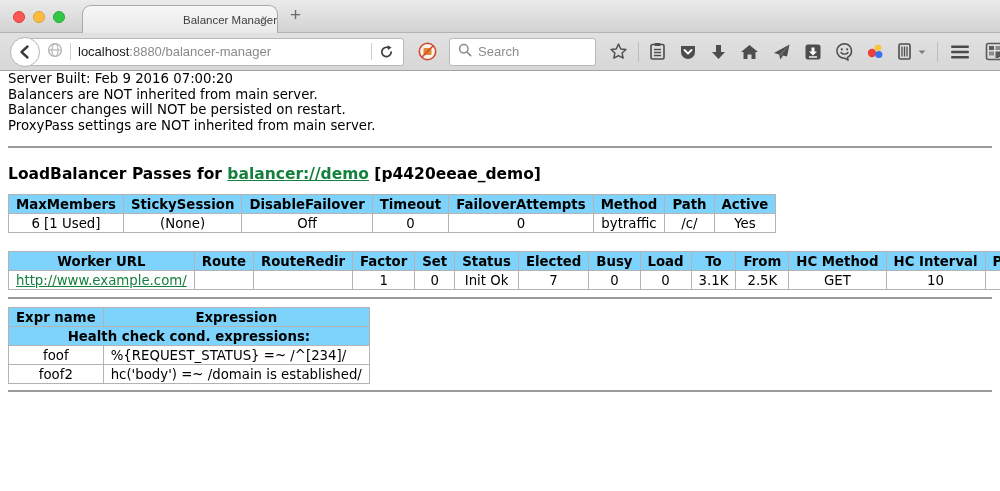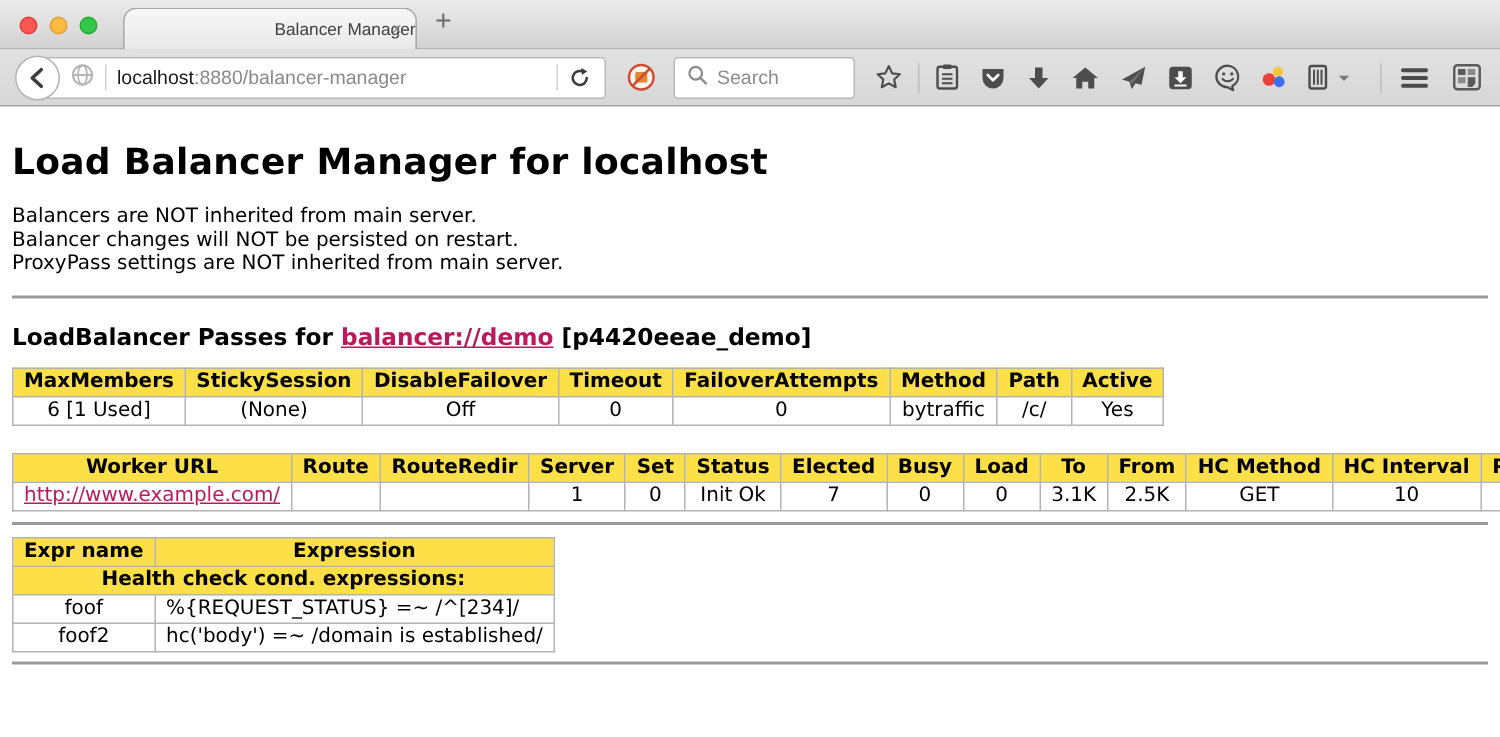--- a/index.html
+++ b/index.html
@@ -51,50 +51,50 @@
   .urlbar .sep { width: 1px; height: 17px; background: #cfcfcf; margin: 0 7px; flex: none; }
   .url-text { font-family: "Liberation Sans", sans-serif; font-size: 13px; white-space: nowrap;
               overflow: hidden; flex: 1 1 auto; }
   .url-domain { color: #1a1a1a; }
   .url-rest   { color: #8a8a8a; }
   .reload-box { flex: none; display: flex; align-items: center; padding-right: 9px; }
 
   .blocked-icon { margin-left: 14px; flex: none; display: flex; }
 
   .searchbar {
-    height: 28px; width: 121px; margin-left: 12px; flex: none;
+    height: 28px; width: 147px; margin-left: 12px; flex: none;
     background: #ffffff; border: 1px solid #b9b9b9; border-radius: 3px;
     display: flex; align-items: center; padding-left: 8px; gap: 6px;
   }
   .search-placeholder { font-family: "Liberation Sans", sans-serif; font-size: 13px; color: #8c8c8c; }
 
   .nav-icons { display: flex; align-items: center; margin-left: 13px; gap: 13px; flex: 1; }
   .nav-icons .icon { display: flex; align-items: center; justify-content: center; }
   .vdiv { width: 1px; height: 20px; background: #bdbdbd; margin: 0 -3px; }
   .menu-group { margin-left: auto; display: flex; align-items: center; gap: 15px; padding-right: 2px; }
 
   
   .content { padding: 0 8px; color: #000; }
   h1.page-title { font-size: 24px; font-weight: bold; margin: 23px 0 15px 0; letter-spacing: 0.2px; }
   .info-lines div { font-size: 13.3px; line-height: 15.6px; }
   hr.rule { border: none; height: 2px; background: #9a9a9a; }
   .rule-1 { margin: 13px 0 0 0; }
   .rule-2 { margin: 7px 0 0 0; }
   .rule-3 { margin: 6px 0 0 0; }
 
   h3.lb-heading { font-size: 15.5px; font-weight: bold; margin: 17px 0 11px 0; }
-  a.lb-link { color: #be185d; }
+  a.lb-link { color: #15803d; }
 
   table.mgr { border-collapse: collapse; border: 1px solid #767676; margin-top: 2px;
               font-size: 13.3px; }
   table.mgr th, table.mgr td {
     border: 1px solid #b3b3b3; padding: 1px 7px; text-align: center; white-space: nowrap;
     height: 19px;
   }
-  table.mgr th { background: #fde047; font-weight: bold; }
+  table.mgr th { background: #7dd3fc; font-weight: bold; }
   .ta-left { text-align: left !important; }
   .worker-wrap { margin-top: 18px; }
   .health-wrap { margin-top: 8px; }
   td.mono-expr { text-align: left !important; }
 </style>
 </head>
 <body>
 
 <div class="titlebar">
   <div class="traffic">
@@ -244,23 +244,23 @@
           <rect x="4" y="9.5" width="5" height="4" fill="#8a8a8a"></rect>
           <path d="M10.5 9.5 h5 v4 l-2 2.5 h-3 Z" fill="#5a5a5a"></path>
         </svg>
       </span>
     </div>
   </div>
 </div>
 
 <div class="content">
 
-  <h1 class="page-title">Load Balancer Manager for localhost</h1>
 
   <div class="info-lines">
+    <div>Server Built: Feb 9 2016 07:00:20</div>
     <div>Balancers are NOT inherited from main server.</div>
     <div>Balancer changes will NOT be persisted on restart.</div>
     <div>ProxyPass settings are NOT inherited from main server.</div>
   </div>
 
   <hr class="rule rule-1">
 
   <h3 class="lb-heading"><span>LoadBalancer Passes for </span><a href="#" class="lb-link">balancer://demo</a><span> [p4420eeae_demo]</span></h3>
 
   <table class="mgr">
@@ -288,21 +288,21 @@
   </tbody>
     </table>
 
   <div class="worker-wrap">
     <table class="mgr">
       <tbody>
           <tr>
         <th>Worker URL</th>
         <th>Route</th>
         <th>RouteRedir</th>
-        <th>Server</th>
+        <th>Factor</th>
         <th>Set</th>
         <th>Status</th>
         <th>Elected</th>
         <th>Busy</th>
         <th>Load</th>
         <th>To</th>
         <th>From</th>
         <th>HC Method</th>
         <th>HC Interval</th>
         <th>Passes</th>

